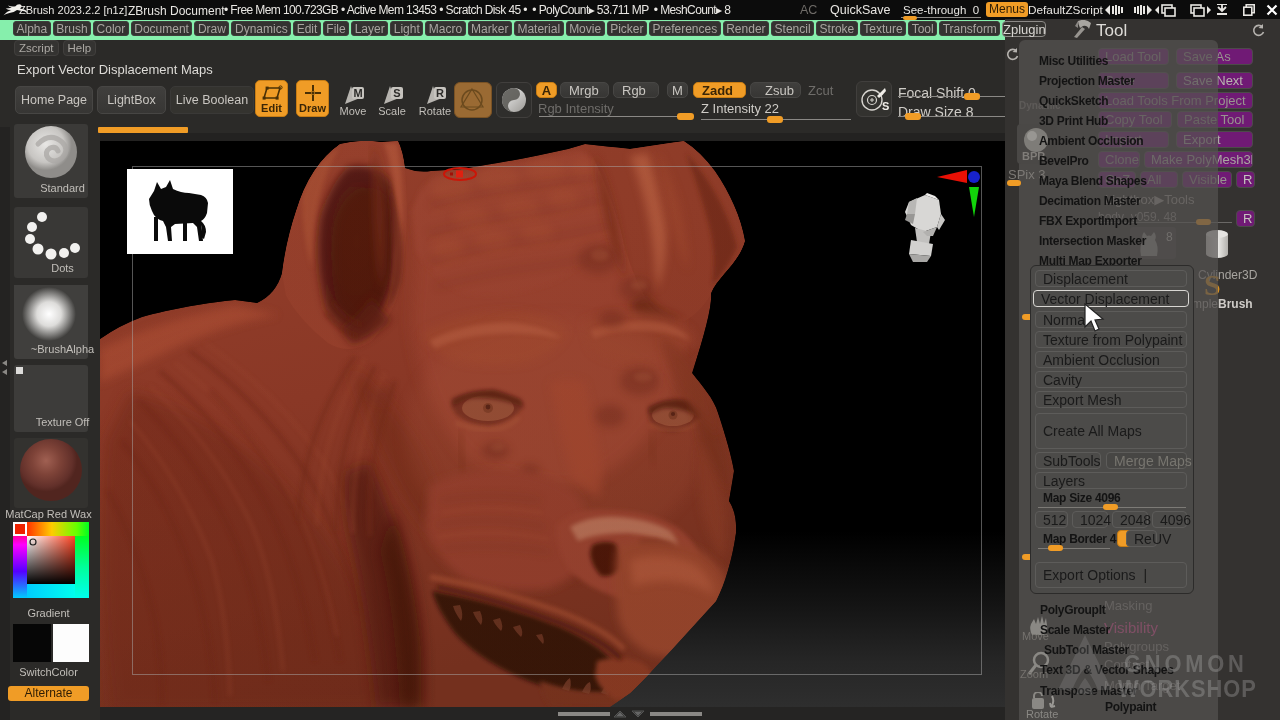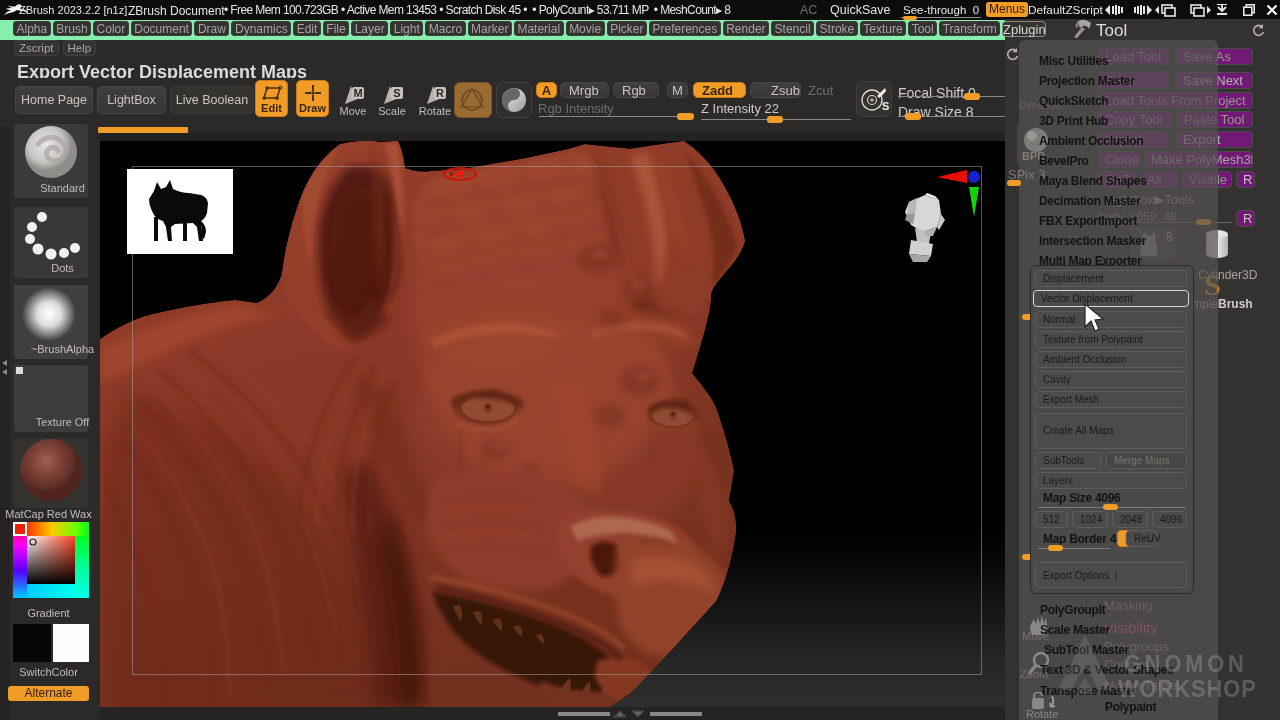--- a/index.html
+++ b/index.html
@@ -4,21 +4,21 @@
 html,body{width:1280px;height:720px;overflow:hidden;background:#2b2a28;font-family:"Liberation Sans",sans-serif;position:relative}
 .abs{position:absolute}
 
 #titlebar{position:absolute;left:0;top:0;width:1280px;height:20px;background:#0c0c0c;color:#e8e6e2;font-size:14px}
 #titlebar .t{position:absolute;top:3px;white-space:nowrap;font-size:12.5px}
 
 #menurow1{position:absolute;left:0;top:20px;width:1280px;height:20px;background:#86efac}
 #menurow2{position:absolute;left:0;top:40px;width:1280px;height:19px;background:#2b2a28}
 .mbtn{display:inline-block;background:#333230;border:1px solid #3e3d3b;border-radius:3px;color:#a8a5a0;font-size:12px;padding:0px 2.5px;height:15px;line-height:14px;margin:1px 1px 0 1px;vertical-align:top}
 .mbtn2{display:inline-block;background:#343331;border:1px solid #413f3d;border-radius:4px;color:#aca9a4;font-size:11.5px;padding:1px 4px;height:16px;line-height:13px;margin:0px 2px 0 2px;vertical-align:top}
-#exportlabel{position:absolute;left:17px;top:62px;color:#dddbd7;font-size:18px;font-weight:bold}
+#exportlabel{position:absolute;left:17px;top:62px;color:#dddbd7;font-size:13px;font-weight:normal}
 
 #toolbar{position:absolute;left:0;top:78px;width:1280px;height:49px;background:#2b2a28}
 .bigbtn{position:absolute;background:linear-gradient(#403f3d,#373634);border:1px solid #474644;border-radius:5px;color:#c9c6c1;font-size:14px;text-align:center}
 .obtn{position:absolute;background:#f09c26;border:1px solid #c87d14;border-radius:5px;color:#3a2506;font-size:11px;text-align:center;font-weight:bold}
 .sq{position:absolute;border-radius:6px}
 .slab{position:absolute;color:#cfccc7;font-size:13px;white-space:nowrap}
 .slab.dim{color:#6f6d6a}
 .sline{position:absolute;height:1px;background:#8a8885}
 .shandle{position:absolute;width:22px;height:7px;background:#f09c26;border-radius:3px}
 
@@ -29,21 +29,21 @@
 #canvas{position:absolute;left:100px;top:141px;width:913px;height:566px;background:#000;overflow:hidden}
 #canvasgrad{position:absolute;left:0;top:0;width:100%;height:100%;background:linear-gradient(180deg,#000 0%,#000 69%,#141414 82%,#262626 92%,#2e2e2e 100%)}
 #frame{position:absolute;left:32px;top:25px;width:850px;height:509px;border:1px solid rgba(170,170,170,0.5)}
 #wolfthumb{position:absolute;left:27px;top:28px;width:106px;height:85px;background:#fff}
 #bottombar{position:absolute;left:100px;top:707px;width:913px;height:13px;background:#252423}
 
 #rightpanel{position:absolute;left:1005px;top:19px;width:275px;height:701px;background:#343230}
 .pbtn{position:absolute;background:#701a75;border:1px solid #4c4b49;border-radius:4px;color:#98958f;font-size:13px;padding:0 6px;line-height:15px;height:17px;white-space:nowrap;overflow:hidden}
 #overlay{position:absolute;left:1019px;top:40px;width:199px;height:680px;background:rgba(84,82,80,0.72);border-radius:6px 6px 0 0}
 .zitem{position:absolute;color:#131313;font-size:12px;letter-spacing:-0.3px;font-weight:bold;white-space:nowrap}
-.subbtn{position:absolute;left:5px;background:#4c4b49;border:1px solid #5d5c5a;border-radius:4px;color:#1a1a1a;font-size:10px;padding:0 7px;height:17px;line-height:16px;white-space:nowrap}
+.subbtn{position:absolute;left:5px;background:#4c4b49;border:1px solid #5d5c5a;border-radius:4px;color:#1a1a1a;font-size:14px;padding:0 7px;height:17px;line-height:16px;white-space:nowrap}
 
 #wm{position:absolute;color:rgba(200,200,200,0.38);font-weight:bold;letter-spacing:6px;font-size:26px;line-height:24px;white-space:nowrap}
 </style></head><body>
 <div id="titlebar">
  <svg class="abs" style="left:2px;top:1px" width="30" height="18" viewBox="0 0 40 18">
       <path d="M20 2 Q24 0 26 3 Q27 5 24 7 L28 8 Q33 9 34 13 Q30 10 25 10 L20 9 Q16 12 10 13 Q5 14 2 16 Q6 11 12 9 Q8 9 5 7 Q9 7 13 6 Q9 5 8 3 Q13 5 18 4 Z" fill="#f2f0ec"></path>
     </svg>
  <div class="t" style="left:19px;font-size:11px;top:4px">ZBrush 2023.2.2 [n1z]</div>
  <div class="t" style="left:128px;font-size:12px;top:4px">ZBrush Document</div>
  <div class="t" style="left:224px;font-size:12px;letter-spacing:-0.6px">• Free Mem 100.723GB • Active Mem 13453 • Scratch Disk 45 •&nbsp; • PolyCount▸ 53.711 MP &nbsp;• MeshCount▸ 8</div>
@@ -146,21 +146,21 @@
           </linearGradient>
         </defs>
         <circle cx="14" cy="14" r="12" fill="url(#sg)"></circle>
         <path d="M14 2 A12 12 0 0 0 14 26 A6 6 0 0 1 14 14 A6 6 0 0 0 14 2" fill="#55534f" opacity="0.85"></path>
       </svg></div>
  <div class="obtn" style="left:536px;top:4px;width:21px;height:16px;line-height:15px;font-size:13px">A</div>
  <div class="bigbtn" style="left:560px;top:4px;width:49px;height:16px;line-height:15px;font-size:13px;text-align:left;padding-left:8px">Mrgb</div>
  <div class="bigbtn" style="left:613px;top:4px;width:46px;height:16px;line-height:15px;font-size:13px;text-align:left;padding-left:8px">Rgb</div>
  <div class="bigbtn" style="left:667px;top:4px;width:21px;height:16px;line-height:15px;font-size:13px">M</div>
  <div class="obtn" style="left:693px;top:4px;width:53px;height:16px;line-height:15px;font-size:13px;text-align:left;padding-left:8px">Zadd</div>
- <div class="bigbtn" style="left:750px;top:4px;width:51px;height:16px;line-height:15px;font-size:13px;text-align:right;padding-left:8px">Zsub</div>
+ <div class="bigbtn" style="left:750px;top:4px;width:51px;height:16px;line-height:15px;font-size:13px;text-align:center;padding-left:8px">Zsub</div>
  <div class="slab dim" style="left:808px;top:5px">Zcut</div>
  <div class="slab dim" style="left:538px;top:23px">Rgb Intensity</div>
  <div class="sline" style="left:539px;top:38px;width:152px"></div>
  <div class="shandle" style="left:677px;top:35px;width:17px"></div>
  <div class="slab" style="left:701px;top:23px">Z Intensity 22</div>
  <div class="sline" style="left:701px;top:41px;width:150px"></div>
  <div class="shandle" style="left:767px;top:38px;width:16px"></div>
  <div class="sq" style="left:856px;top:3px;width:36px;height:36px;background:#33322f;border:1px solid #413f3d">
    <svg width="30" height="30" viewBox="0 0 30 30" style="margin:2px">
         <circle cx="13" cy="16" r="10" fill="none" stroke="#d8d5d0" stroke-width="1.4"></circle>

